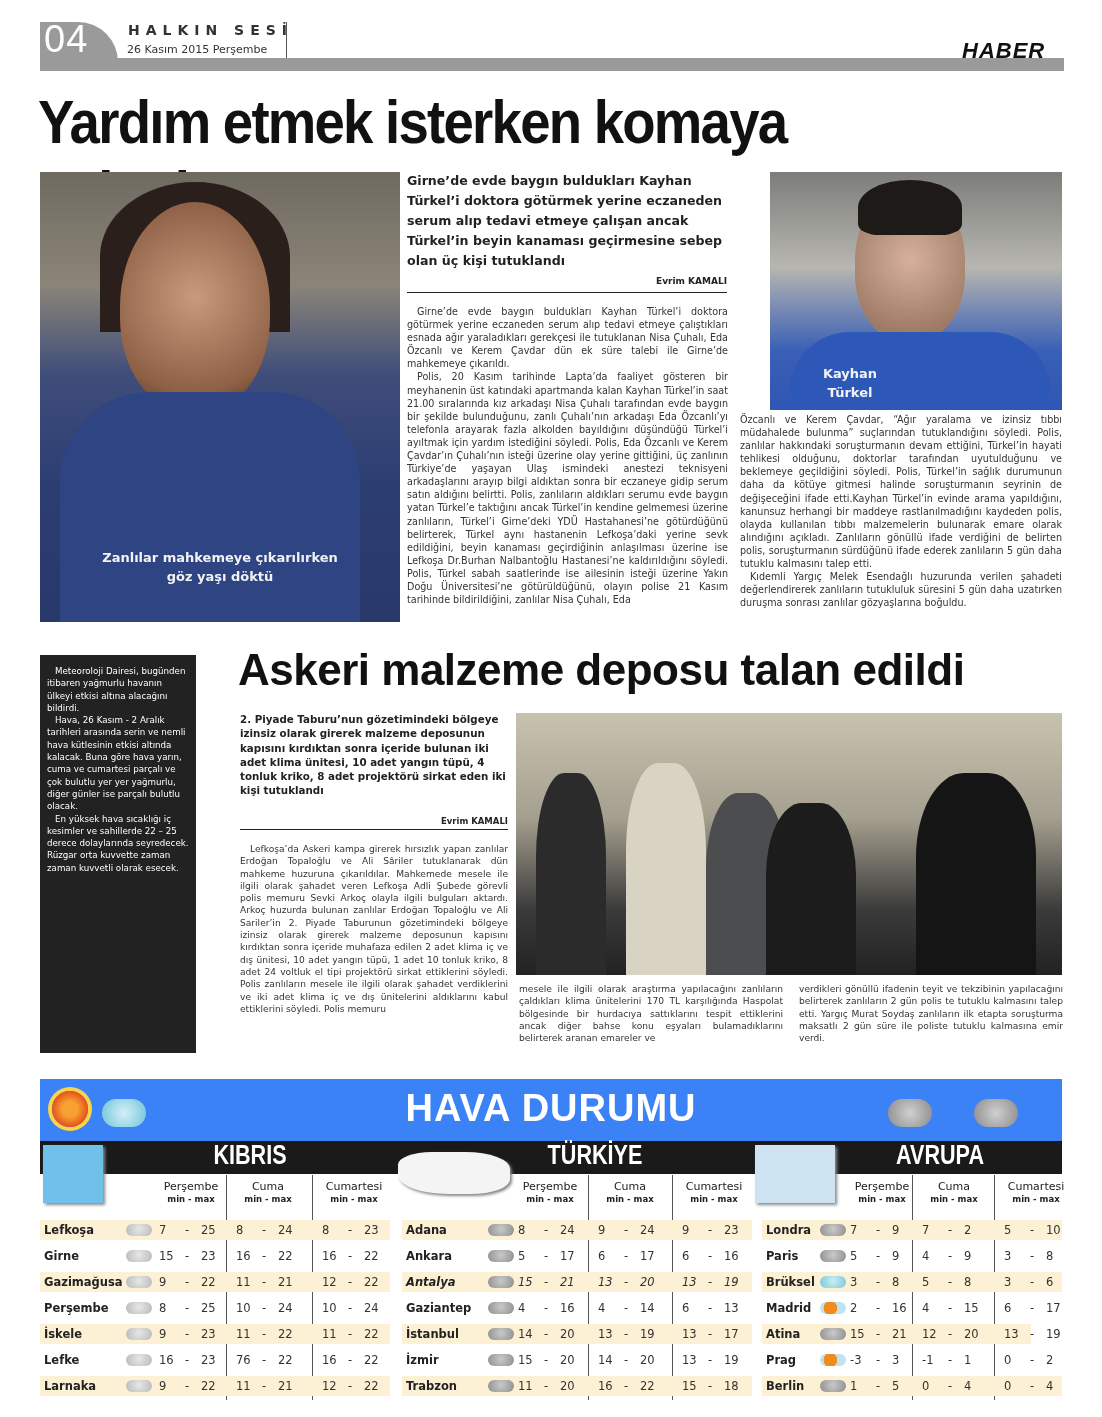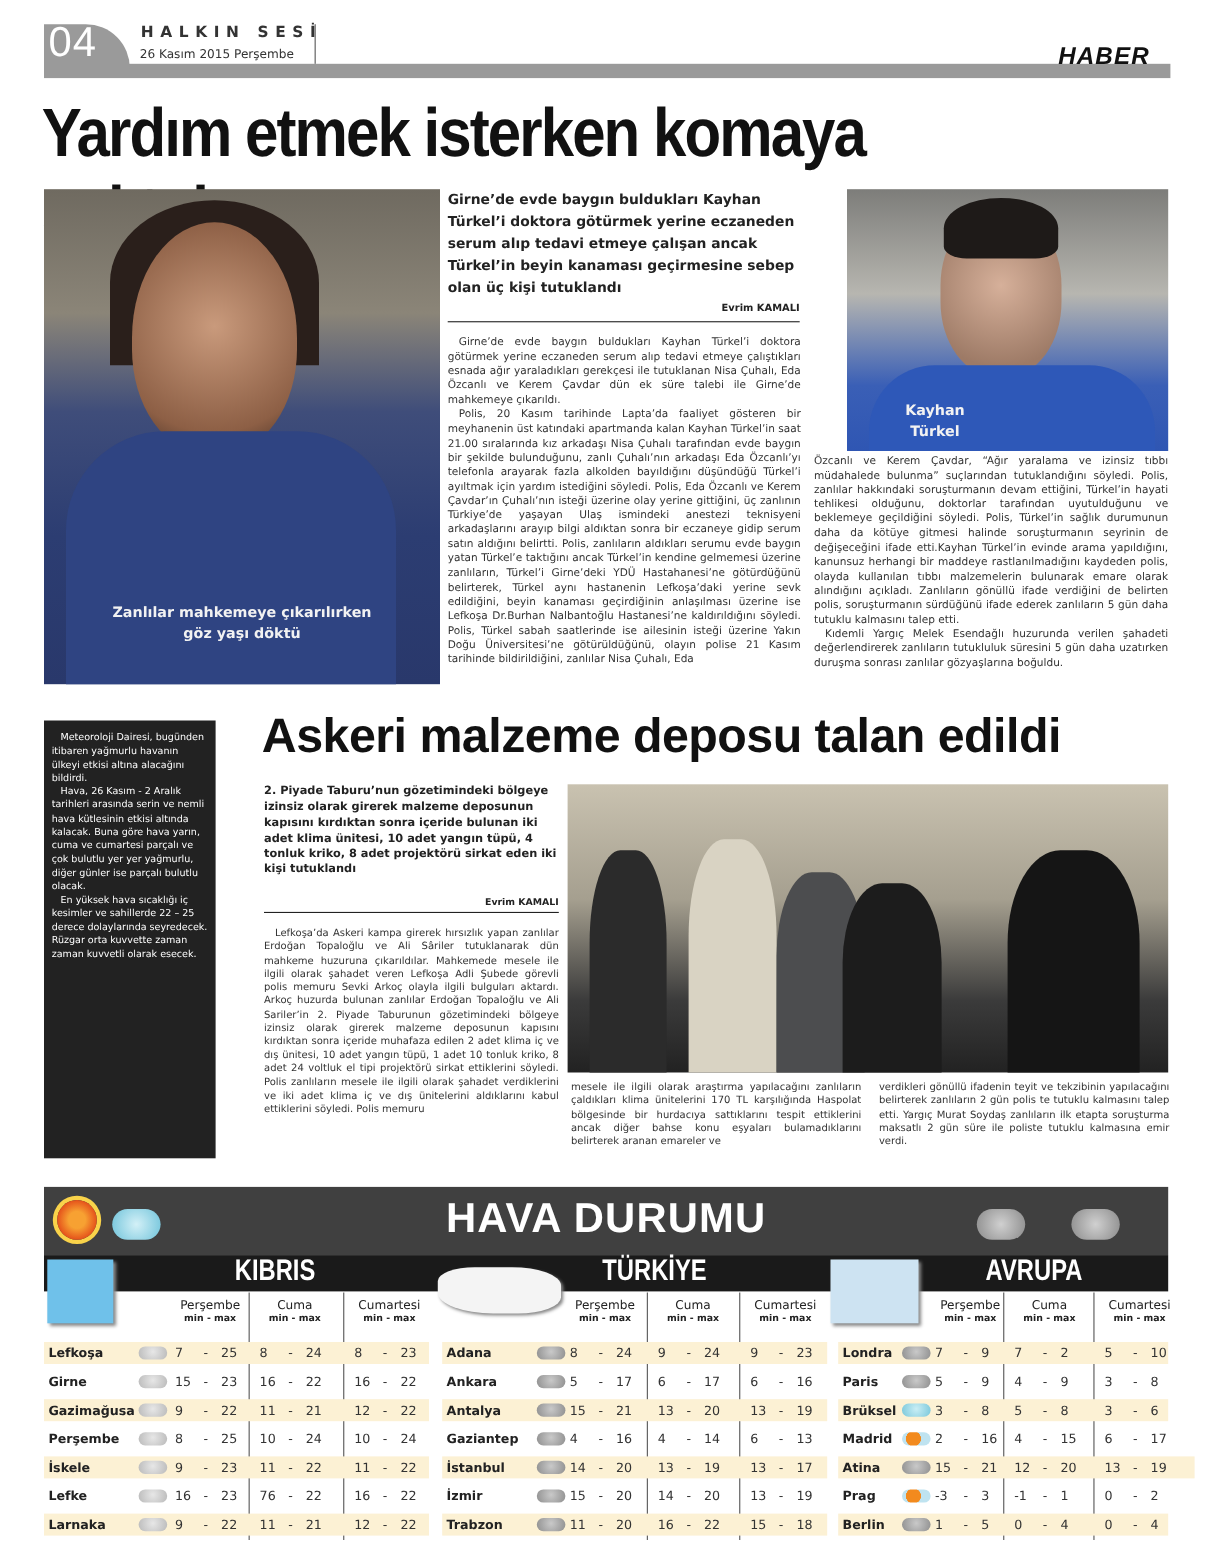--- a/index.html
+++ b/index.html
@@ -45,21 +45,21 @@
 #sb-body p{text-indent:8px}
 
 #headline2{left:238px;top:645px;width:830px;font-family:"Liberation Sans",sans-serif;font-size:44px;font-weight:bold;color:#111;letter-spacing:-0.5px}
 #deck2{left:240px;top:712px;width:268px;font-size:10.3px;font-weight:bold;line-height:14.3px}
 #byline2{left:240px;top:816px;width:268px;text-align:right;font-size:8.5px;font-weight:bold}
 #rule2{left:240px;top:829px;width:268px;height:1px;background:#222}
 #body2a{left:240px;top:843px;width:268px;font-size:9.1px;line-height:12.3px}
 #body2b{left:519px;top:983px;width:264px;font-size:9.1px;line-height:12.3px}
 #body2c{left:799px;top:983px;width:264px;font-size:9.1px;line-height:12.3px}
 
-#wx-banner{left:40px;top:1079px;width:1022px;height:62px;background:#404040}
+#wx-banner{left:40px;top:1079px;width:1022px;height:62px;background:#3b82f6}
 #wx-title{left:0;top:8px;width:100%;text-align:center;font-family:"Liberation Sans",sans-serif;font-size:38px;font-weight:bold;color:#fff;letter-spacing:1px}
 #wx-black{left:40px;top:1141px;width:1022px;height:33px;background:#1a1a1a}
 .region-title{top:1140px;font-family:"Liberation Sans",sans-serif;font-size:27px;font-weight:bold;color:#fff;transform:scaleX(.8);transform-origin:center;text-align:center}
 .map{position:absolute;top:1145px;height:58px;box-shadow:2px 2px 3px #888}
 #map-cy{left:40px;width:60px;background:#6fc1ea;width:60px;left:43px}
 #map-eu{left:755px;width:80px;background:#cde3f2}
 #map-tr{left:398px;top:1152px;width:112px;height:42px;background:#f4f4f4;border-radius:30% 40% 35% 45%;box-shadow:2px 2px 3px #888}
 .day-hdr{position:absolute;top:1180px;font-size:11px;color:#222;text-align:center}
 .day-hdr .d{display:block}
 .day-hdr .mm{display:block;font-size:8.5px;font-weight:bold;margin-top:1px}
@@ -302,21 +302,21 @@
       <span class="val" style="left: 116px;">5</span>
       <span class="dash" style="left: 142px;">-</span>
       <span class="val" style="left: 158px;">17</span>
       <span class="val" style="left: 196px;">6</span>
       <span class="dash" style="left: 222px;">-</span>
       <span class="val" style="left: 238px;">17</span>
       <span class="val" style="left: 280px;">6</span>
       <span class="dash" style="left: 306px;">-</span>
       <span class="val" style="left: 322px;">16</span>
     </div>
-    <div class="wx-row shade" style="left: 402px; top: 1272px; width: 350px;">
+    <div class="wx-row shade" style="left: 402px; top: 1272px; width: 350px; font-style: italic;">
       <span class="city">Antalya</span>
       <span class="wx-icon rain" style="left: 86px;"></span>
       <span class="val" style="left: 116px;">15</span>
       <span class="dash" style="left: 142px;">-</span>
       <span class="val" style="left: 158px;">21</span>
       <span class="val" style="left: 196px;">13</span>
       <span class="dash" style="left: 222px;">-</span>
       <span class="val" style="left: 238px;">20</span>
       <span class="val" style="left: 280px;">13</span>
       <span class="dash" style="left: 306px;">-</span>
@@ -433,21 +433,21 @@
       <span class="val" style="left: 88px;">2</span>
       <span class="dash" style="left: 114px;">-</span>
       <span class="val" style="left: 130px;">16</span>
       <span class="val" style="left: 160px;">4</span>
       <span class="dash" style="left: 186px;">-</span>
       <span class="val" style="left: 202px;">15</span>
       <span class="val" style="left: 242px;">6</span>
       <span class="dash" style="left: 268px;">-</span>
       <span class="val" style="left: 284px;">17</span>
     </div>
-    <div class="wx-row shade" style="left: 762px; top: 1324px; width: 324px; text-decoration: underline;">
+    <div class="wx-row shade" style="left: 762px; top: 1324px; width: 269px; text-decoration: underline;">
       <span class="city">Atina</span>
       <span class="wx-icon rain" style="left: 58px;"></span>
       <span class="val" style="left: 88px;">15</span>
       <span class="dash" style="left: 114px;">-</span>
       <span class="val" style="left: 130px;">21</span>
       <span class="val" style="left: 160px;">12</span>
       <span class="dash" style="left: 186px;">-</span>
       <span class="val" style="left: 202px;">20</span>
       <span class="val" style="left: 242px;">13</span>
       <span class="dash" style="left: 268px;">-</span>

